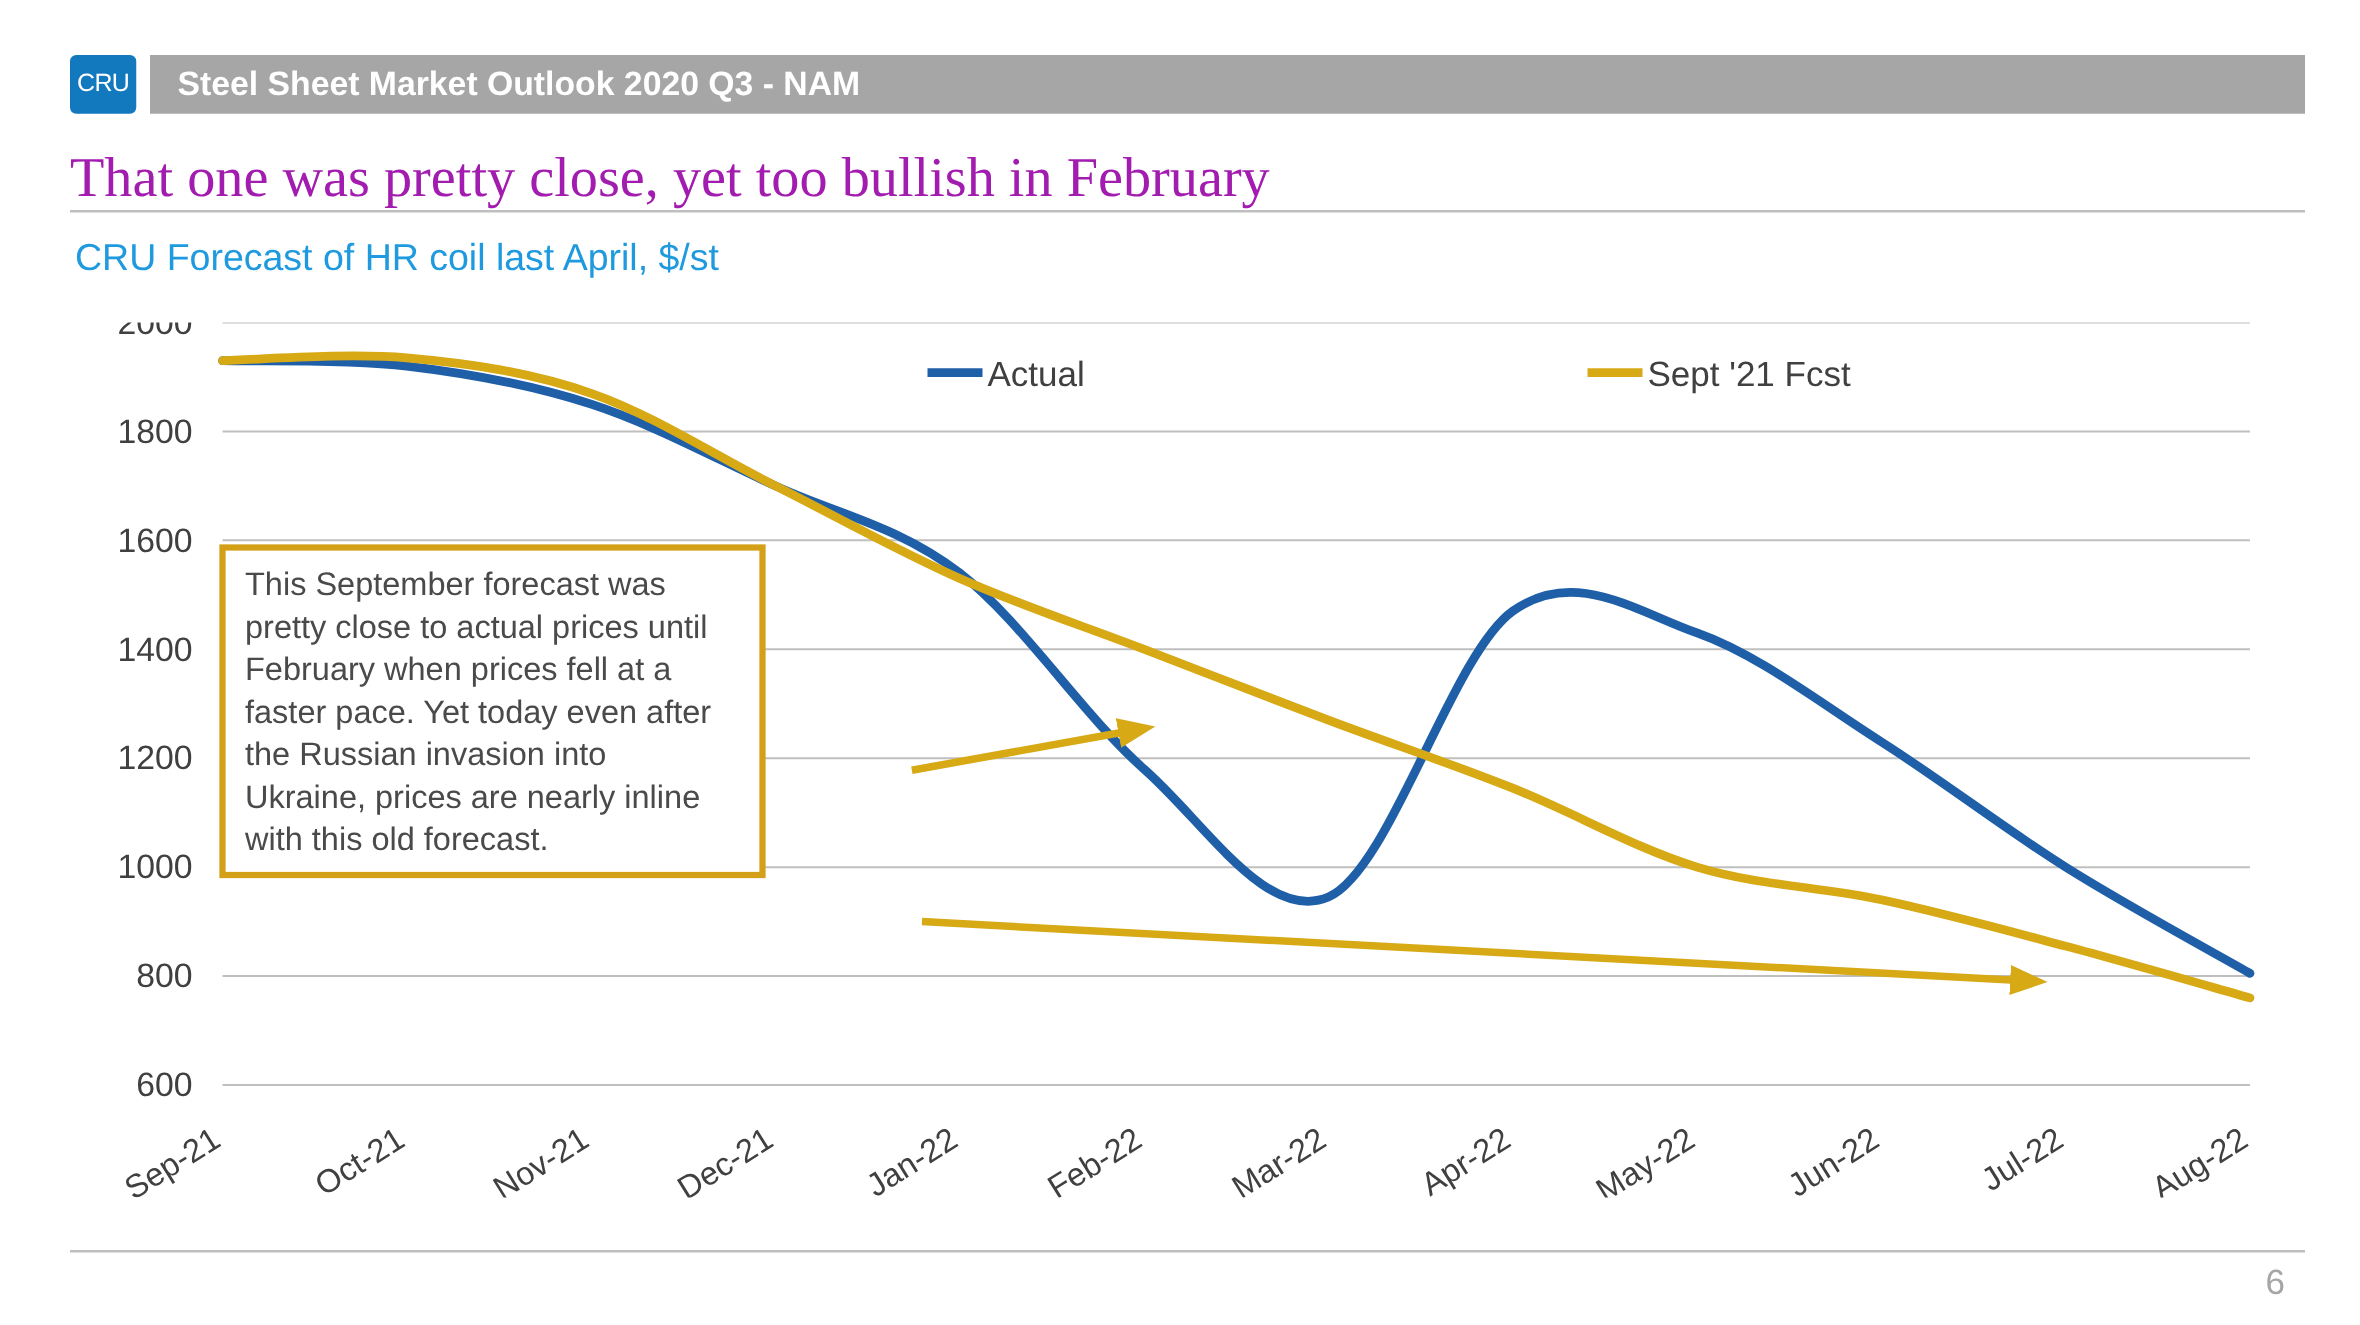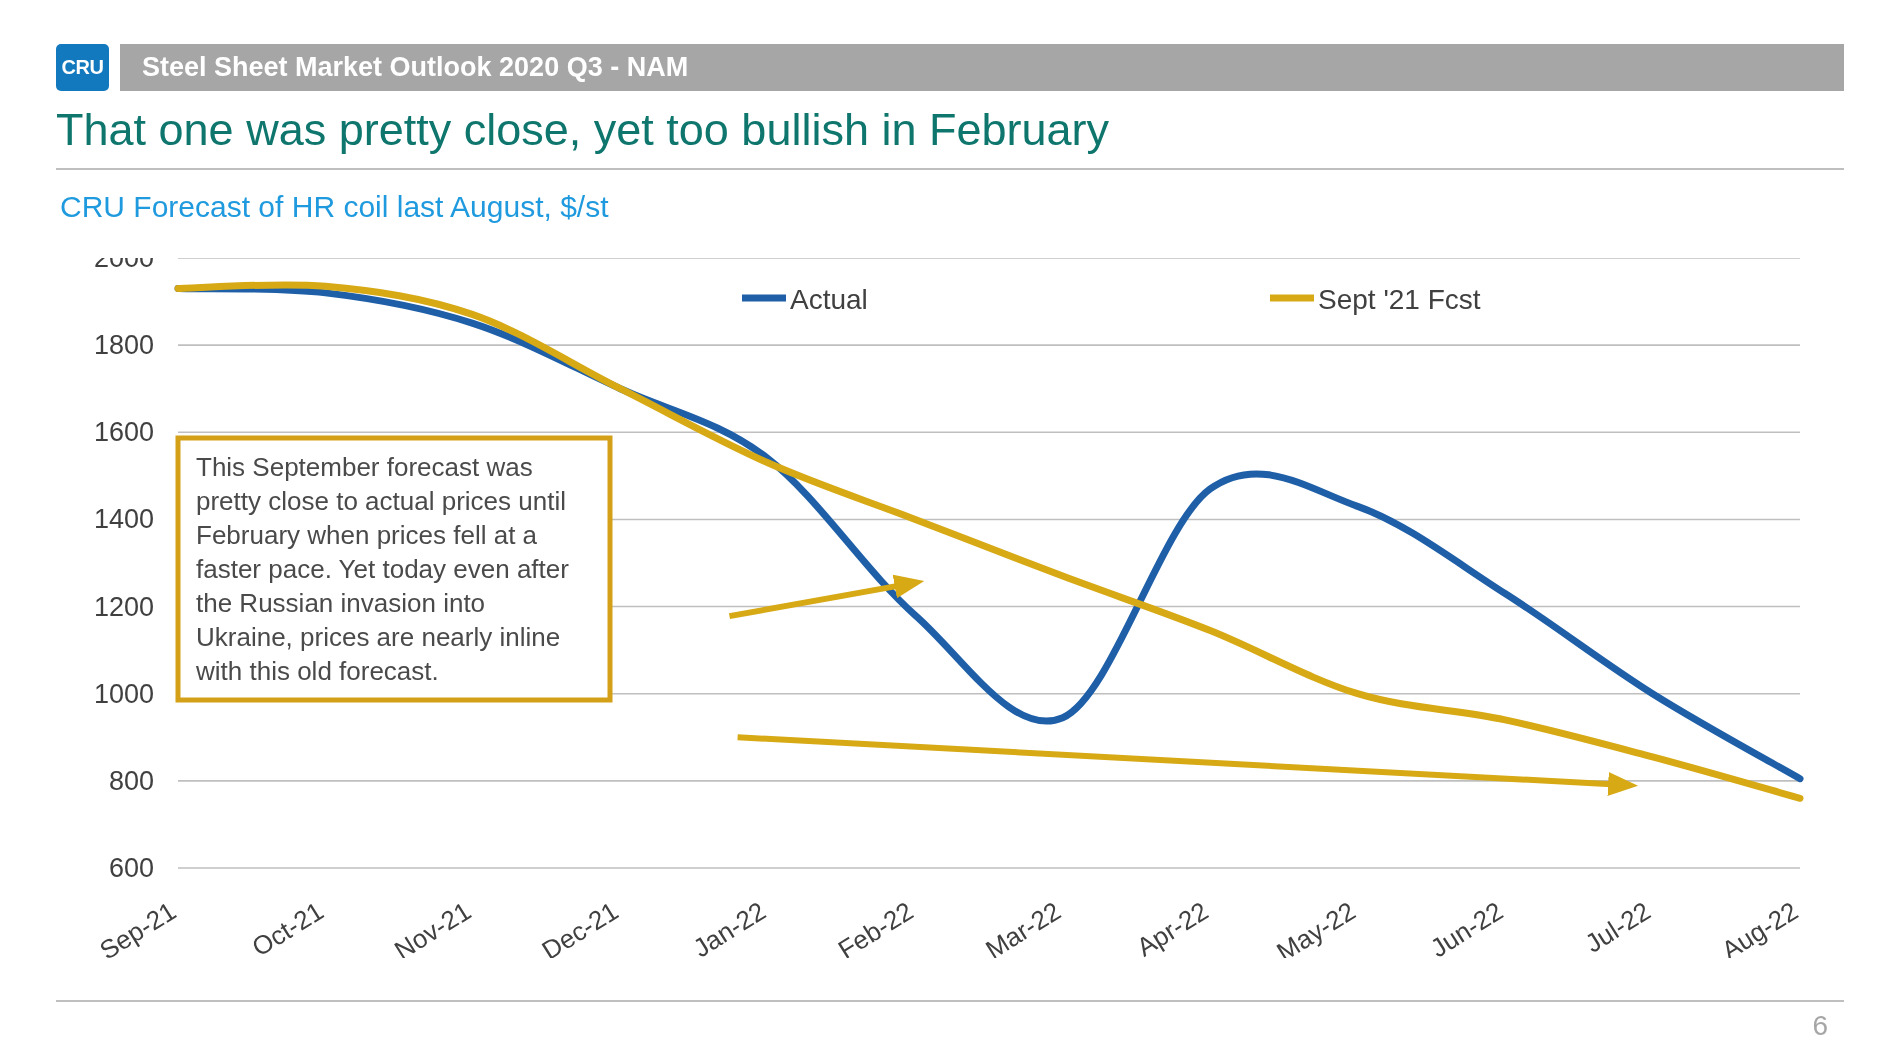--- a/index.html
+++ b/index.html
@@ -36,21 +36,21 @@
     background: #1279be;
     border-radius: 5px;
     display: flex;
     align-items: center;
     justify-content: center;
     flex: 0 0 auto;
   }
   .cru-logo-text {
     color: #ffffff;
     font-size: 20px;
-    font-weight: bold;
+    font-weight: normal;
     letter-spacing: -0.5px;
     font-family: "Liberation Sans", sans-serif;
     text-align: right;
   }
   .header-band {
     flex: 1 1 auto;
     margin-left: 11px;
     background: #a6a6a6;
     display: flex;
     align-items: center;
@@ -60,24 +60,24 @@
     color: #ffffff;
     font-size: 27px;
     font-family: "Liberation Sans", sans-serif;
     font-weight: bold;
   }
 
   
   .title {
     position: absolute;
     left: 56px;
-    top: 104px;
+    top: 116px;
     font-size: 45px;
-    color: #0f766e;
-    font-family: Liberation Sans, sans-serif;
+    color: #a21caf;
+    font-family: Liberation Serif, serif;
     white-space: nowrap;
   }
   .title-rule {
     position: absolute;
     left: 56px;
     top: 168px;
     width: 1788px;
     height: 2px;
     background: #bfbfbf;
   }
@@ -149,21 +149,21 @@
     <div class="cru-logo">
       <span class="cru-logo-text">CRU</span>
     </div>
     <div class="header-band">
       <span class="header-band-text">Steel Sheet Market Outlook 2020 Q3 - NAM</span>
     </div>
   </div>
 
   <div class="title">That one was pretty close, yet too bullish in February</div>
   <div class="title-rule"></div>
-  <div class="subtitle">CRU Forecast of HR coil last August, $/st</div>
+  <div class="subtitle">CRU Forecast of HR coil last April, $/st</div>
 
   <div class="chart-wrap">
     <svg class="chart" id="chart-svg" width="1888" height="700" viewBox="0 0 1888 700">
       <g id="grid-layer">
           <line x1="178" x2="1800" y1="610" y2="610" stroke="#bfbfbf" stroke-width="1.6"></line>
           <line x1="178" x2="1800" y1="522.8571428571429" y2="522.8571428571429" stroke="#bfbfbf" stroke-width="1.6"></line>
           <line x1="178" x2="1800" y1="435.7142857142857" y2="435.7142857142857" stroke="#bfbfbf" stroke-width="1.6"></line>
           <line x1="178" x2="1800" y1="348.5714285714286" y2="348.5714285714286" stroke="#bfbfbf" stroke-width="1.6"></line>
           <line x1="178" x2="1800" y1="261.42857142857144" y2="261.42857142857144" stroke="#bfbfbf" stroke-width="1.6"></line>
           <line x1="178" x2="1800" y1="174.28571428571428" y2="174.28571428571428" stroke="#bfbfbf" stroke-width="1.6"></line>

